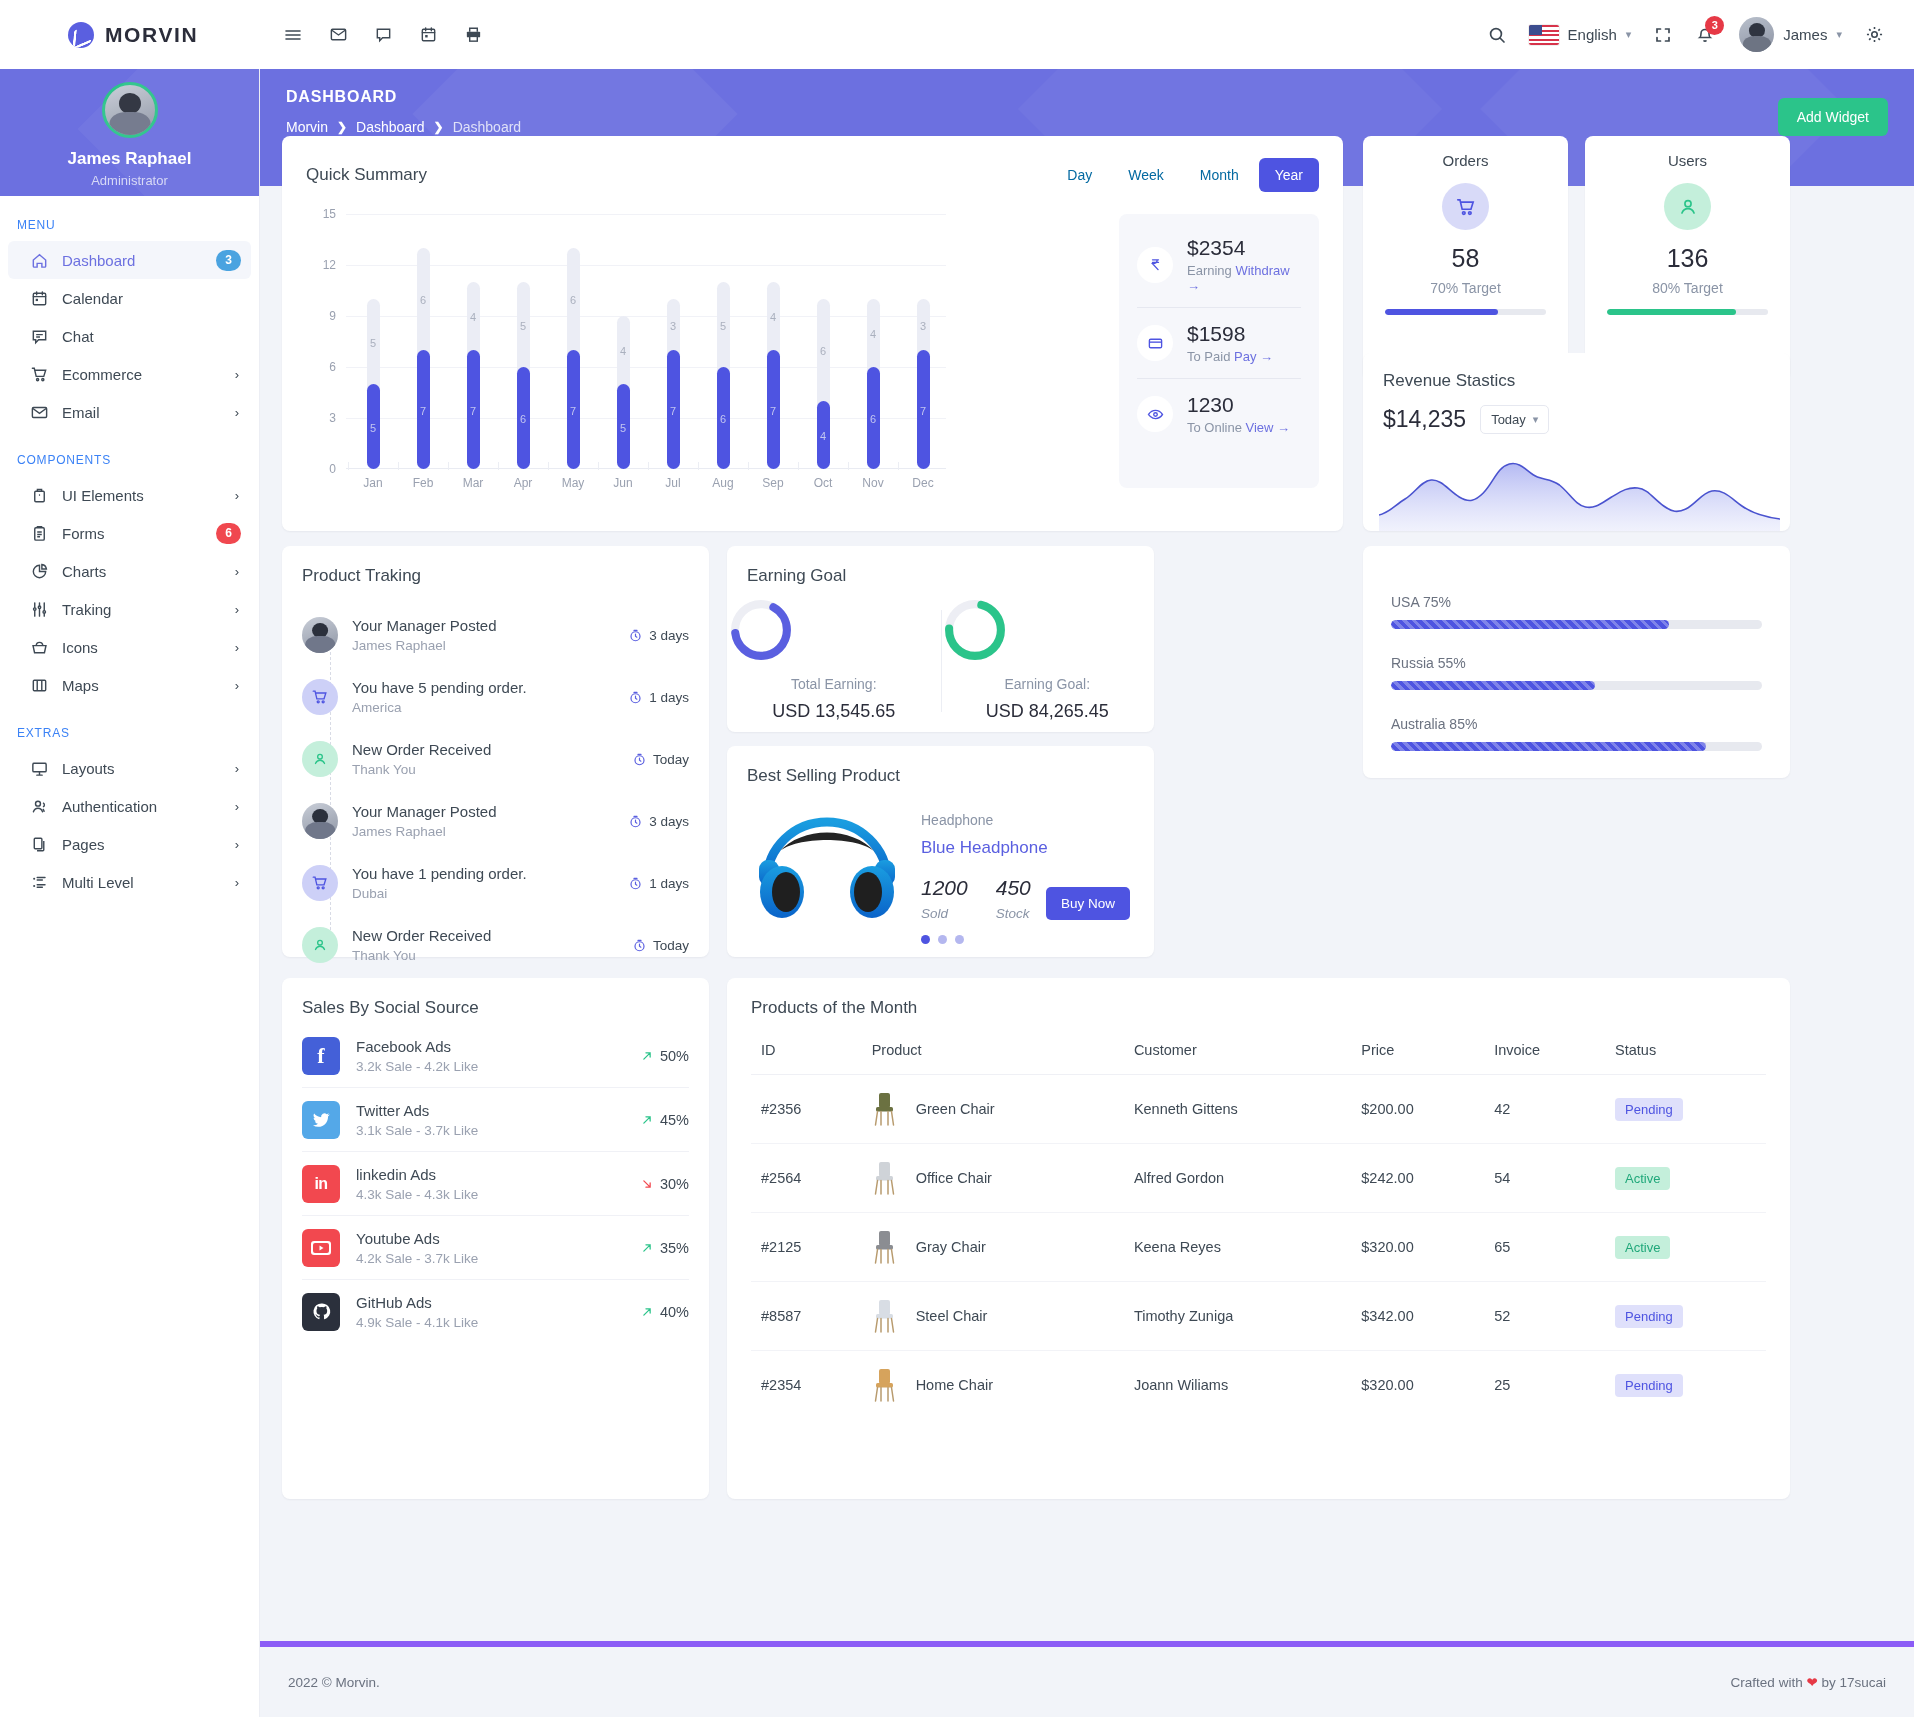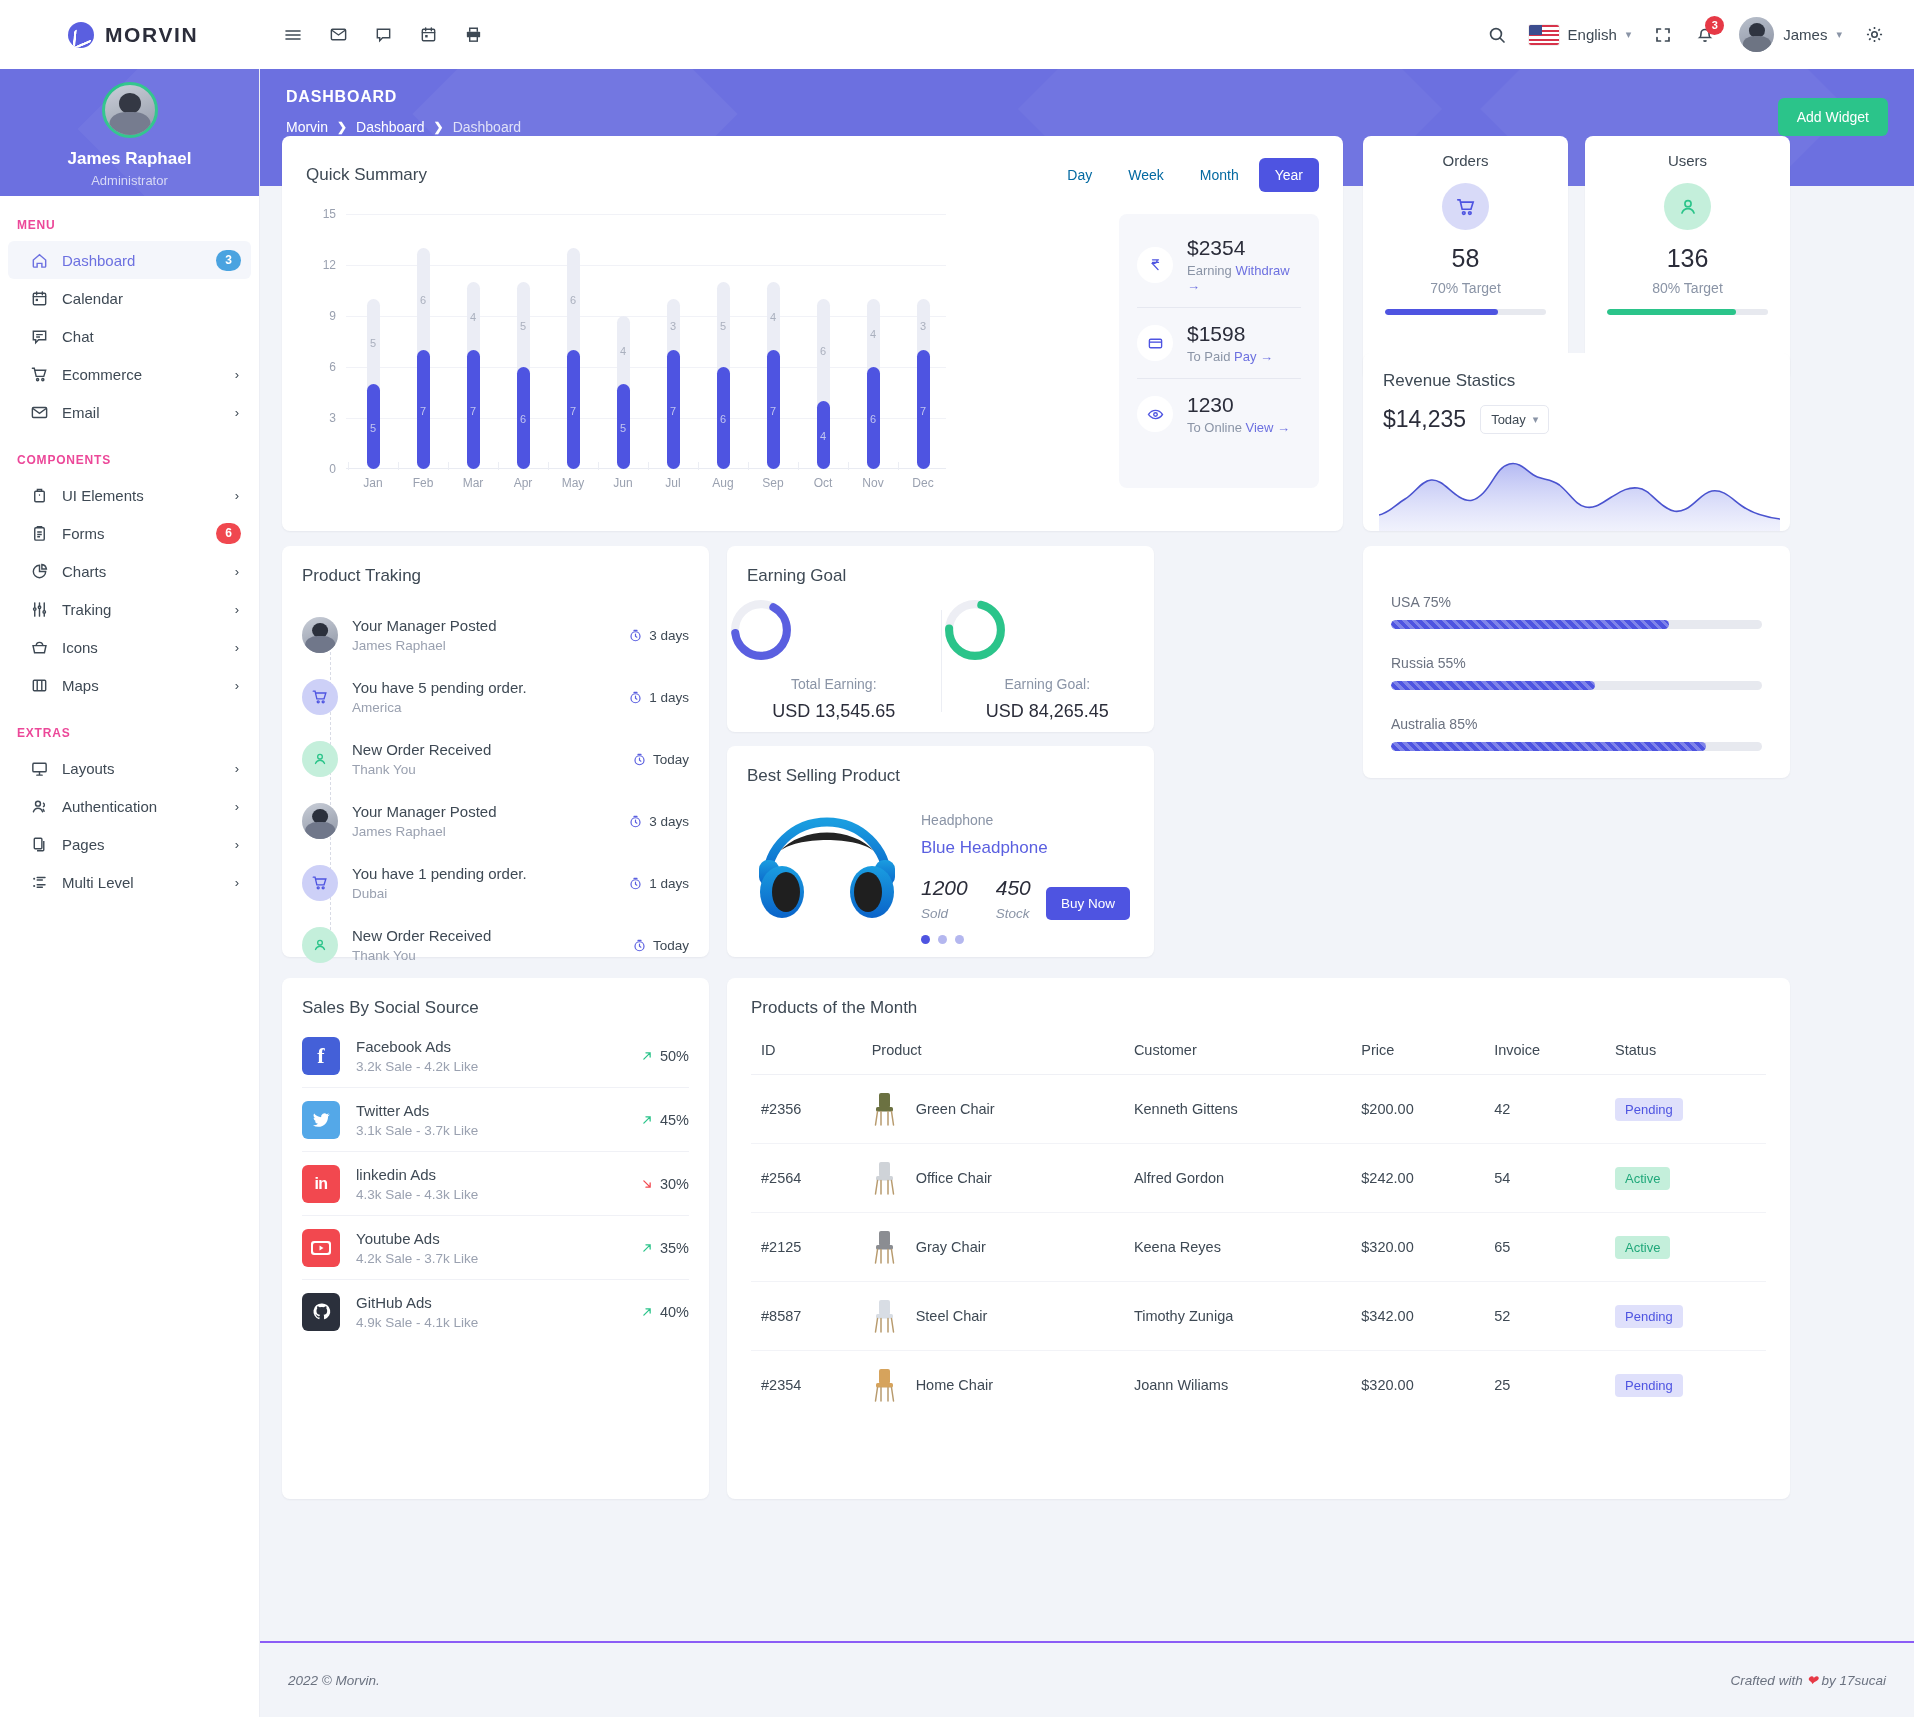--- a/index.html
+++ b/index.html
@@ -90,21 +90,21 @@
     transform:translateX(-50%); border-radius:50%; background:#2b303c;
   }
   .avatar-lg::after{
     content:""; position:absolute; left:50%; bottom:-8%; width:82%; height:54%;
     transform:translateX(-50%); border-radius:42% 42% 0 0; background:#70778a;
   }
   .profile-name { color:#fff; font-size:17px; font-weight:700; margin-top:11px; }
   .profile-role { color:#d6d8f6; font-size:13px; margin-top:4px; }
 
   .nav-label {
-    font-size: 12px; letter-spacing:.8px; font-weight:700; color:#ec4899;
+    font-size: 12px; letter-spacing:.8px; font-weight:400; color:#3b82f6;
     padding: 22px 0 9px 17px; text-transform: uppercase;
   }
   .nav-item {
     display:flex; align-items:center; height: 38px; margin: 0 8px; padding-left: 22px;
     border-radius: 6px; cursor:pointer; position:relative;
   }
   .nav-item .ni-icon { width: 28px; display:flex; align-items:center; color:#3e4954; }
   .nav-item .ni-text { font-size: 15px; color:#3e4954; margin-left: 4px; }
   .nav-item.active { background:#f4f6fb; }
   .nav-item.active .ni-icon, .nav-item.active .ni-text { color:#6c70e0; }
@@ -296,22 +296,22 @@
   .tbl tr:last-child td { border-bottom:none; }
   .prod-cell { display:flex; align-items:center; gap:18px; }
   .chair { width:26px; height:36px; position:relative; flex:none; }
   .pill { display:inline-block; font-size:13px; padding:4px 10px; border-radius:4px; }
   .pill.pending { background:#dfe0fb; color:#4e54e1; }
   .pill.active  { background:#c4efdb; color:#20a87a; }
 
   
   .footer {
     position:absolute; left:260px; top:1641px; width:1654px; height:76px;
-    border-top:2px solid #8b5cf6; display:flex; align-items:center;
-    padding: 0 28px; background:#f2f4f9;font-style:italic;
+    border-top:6px solid #8b5cf6; display:flex; align-items:center;
+    padding: 0 28px; background:#f2f4f9;
   }
   .foot-l { font-size:13.5px; color:#6b7280; }
   .foot-r { margin-left:auto; font-size:13.5px; color:#6b7280; }
   .heart { color:#e63946; }
   svg { display:block; }
 </style>
 </head>
 <body>
 
 <div class="topbar">

